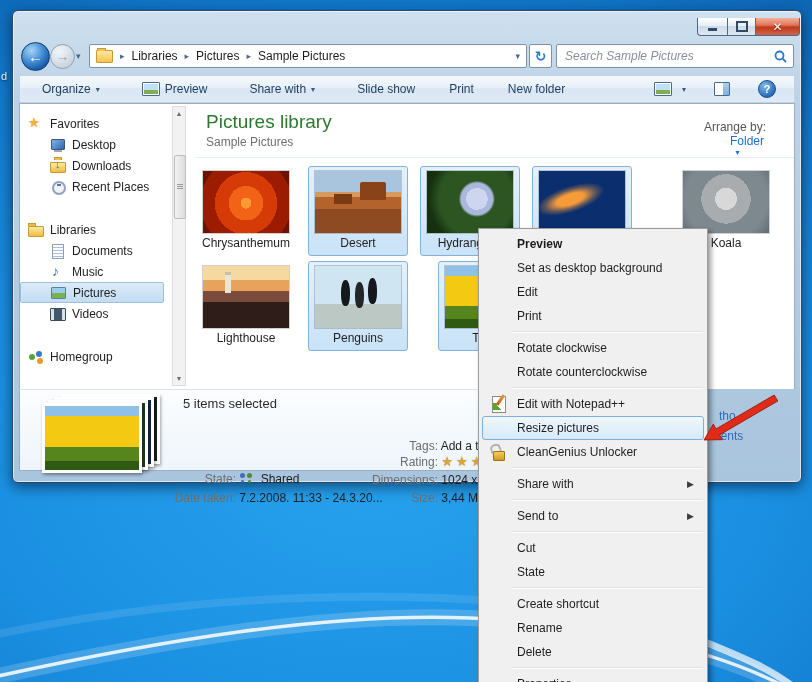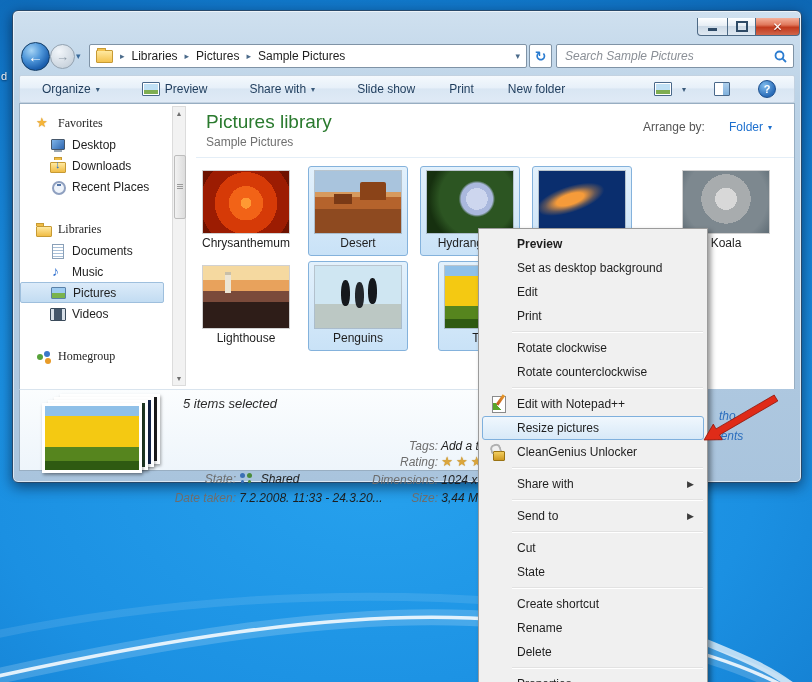--- a/index.html
+++ b/index.html
@@ -68,21 +68,21 @@
   .pane-ic::after{content:"";position:absolute;right:0;top:0;width:6px;height:100%;background:linear-gradient(180deg,#aecfec,#7fb0dc);}
   .help-ic{width:16px;height:16px;border-radius:50%;border:1px solid #1a4d8c;color:#fff;font-size:11px;font-weight:bold;
           display:flex;align-items:center;justify-content:center;background:radial-gradient(circle at 35% 30%,#7fbcee,#2a6cb8 70%);}
 
   
   .client{position:absolute;left:6px;top:92px;width:776px;height:286px;background:#fff;
           border:1px solid #98aec2;border-bottom:none;box-sizing:border-box;overflow:hidden;}
   
   .sidebar{position:absolute;left:0;top:0;width:150px;height:100%;padding-top:9px;font-size:12px;color:#1e1e1e;}
   .sbi{height:21px;display:flex;align-items:center;white-space:nowrap;cursor:default;}
-  .lv0{padding-left:16px;font-family:Liberation Serif, serif;}
+  .lv0{padding-left:8px;}
   .lv1{padding-left:30px;}
   .gap{margin-top:22px;}
   .sbi.sel{background:linear-gradient(180deg,#dcebf9,#c2dcf2);border:1px solid #9ebfdd;border-radius:2px;margin-right:6px;height:19px;}
   .ic{display:inline-block;width:16px;height:14px;margin-right:6px;position:relative;flex:0 0 auto;}
   .ic-star::before{content:"★";color:#f5b53a;font-size:13px;position:absolute;top:-2px;left:0;text-shadow:0 0 1px #c07f17;}
   .ic-desktop::before{content:"";position:absolute;left:1px;top:1px;width:12px;height:9px;border:1px solid #46576b;border-radius:1px;
       background:linear-gradient(135deg,#7fb4e8,#2e66b0);}
   .ic-desktop::after{content:"";position:absolute;left:4px;top:12px;width:8px;height:2px;background:#9aa7b4;}
   .ic-folder::before{content:"";position:absolute;left:0;top:3px;width:14px;height:9px;background:linear-gradient(180deg,#ffe9a0,#f0bc45);border:1px solid #c79a33;border-radius:1px;}
   .ic-folder::after{content:"";position:absolute;left:0;top:0px;width:6px;height:2px;background:#f0bc45;border:1px solid #c79a33;border-bottom:none;}
@@ -102,21 +102,21 @@
   .sbar{position:absolute;left:152px;top:2px;width:14px;height:280px;background:#f2f2f2;border:1px solid #dcdcdc;box-sizing:border-box;}
   .sbar .arr{position:absolute;left:0;width:12px;height:13px;color:#6f6f6f;font-size:7px;display:flex;align-items:center;justify-content:center;}
   .sbar .up{top:0;} .sbar .dn{bottom:0;}
   .sbar .thumb{position:absolute;left:1px;top:48px;width:10px;height:62px;background:linear-gradient(90deg,#f2f2f2,#dcdcdc);border:1px solid #bdbdbd;border-radius:2px;}
   .sbar .thumb::after{content:"";position:absolute;left:2px;top:28px;width:6px;height:1px;background:#9a9a9a;box-shadow:0 2px 0 #9a9a9a,0 4px 0 #9a9a9a;}
 
   
   .chead{position:absolute;left:176px;top:0;right:0;height:53px;border-bottom:1px solid #e4eef7;}
   .libtitle{position:absolute;left:10px;top:7px;font-size:19px;color:#2a7a2e;}
   .libsub{position:absolute;left:10px;top:31px;font-size:12px;color:#707070;}
-  .arrange{position:absolute;right:22px;top:16px;font-size:12px;color:#555;display:flex;align-items:center;}
+  .arrange{position:absolute;right:28px;top:16px;font-size:12px;color:#555;display:flex;align-items:center;flex-direction:column;}
   .arrange .val{color:#1c6fce;margin-left:24px;}
   .arrange .chev{font-size:8px;color:#1c6fce;margin-left:5px;}
 
   
   .tile{position:absolute;width:100px;height:90px;border:1px solid transparent;border-radius:3px;box-sizing:border-box;text-align:center;}
   .tile.sel{background:linear-gradient(180deg,#e3f1fc,#c9e2f7);border-color:#84b2dc;}
   .timg{width:86px;height:62px;margin:4px auto 0;box-shadow:0 0 0 1px rgba(0,0,0,.18);position:relative;overflow:hidden;}
   .tlabel{font-size:12px;color:#1e1e1e;margin-top:3px;white-space:nowrap;}
   .th-chrysanthemum{background:radial-gradient(circle at 50% 52%,#ff9a33 0 10%,#f26317 10% 32%,#d63a07 32% 58%,#9c1c02 58% 85%,#6e1200 85%);}
   .th-desert{background:linear-gradient(180deg,#a9c4dd 0 34%,#d79a5e 34% 42%,#b5632c 42% 62%,#8e4a20 62%);}
@@ -127,21 +127,21 @@
   .th-koala{background:radial-gradient(circle at 50% 45%,#d8d8d8 0 20%,#a8acae 20% 45%,#7d888f 45% 75%,#5f6d76 100%);}
   .th-lighthouse{background:linear-gradient(180deg,#f5d9a0 0 22%,#e8a25c 22% 40%,#7a4a3a 40% 58%,#2e1d18 58%);}
   .th-lighthouse::before{content:"";position:absolute;left:26%;top:14%;width:6px;height:18px;background:#ece5d4;box-shadow:0 -3px 0 #c8bfa8;}
   .th-penguins{background:linear-gradient(180deg,#cfe6f2 0 62%,#bcc8c4 62%);}
   .th-penguins::before{content:"";position:absolute;left:30%;top:22%;width:9px;height:26px;border-radius:45% 45% 40% 40%;background:#15181c;
       box-shadow:14px 2px 0 #22262b,27px -2px 0 #15181c;}
   .th-tulips{background:linear-gradient(180deg,#8fc0e8 0 16%,#f4c912 16% 64%,#56851e 64% 86%,#2f5a12 86%);}
 
   
   .details{position:absolute;left:6px;top:378px;width:627px;height:82px;box-sizing:border-box;
-    background:linear-gradient(180deg,#fbfdfe,#eef5fb);border:1px solid #98aec2;border-top:1px solid #d9e4ee;font-style:italic;}
+    background:linear-gradient(180deg,#fbfdfe,#eef5fb);border:1px solid #98aec2;border-top:1px solid #d9e4ee;}
   .stack{position:absolute;left:22px;top:4px;width:120px;height:74px;}
   .card{position:absolute;width:94px;height:64px;border:3px solid #fff;box-shadow:1px 2px 3px rgba(0,0,0,.35);}
   .c3{left:18px;top:0;background:#1c1c1c;}
   .c2{left:12px;top:3px;background:#14264d;}
   .c1{left:6px;top:6px;background:#203a24;}
   .c0{left:0;top:9px;}
   .dsum{position:absolute;left:163px;top:6px;font-size:13px;color:#2b2b2b;}
   .drow{position:absolute;font-size:12px;white-space:nowrap;}
   .dlab{color:#6d6d6d;display:inline-block;text-align:right;margin-top:44px;}
   .dval{color:#1e1e1e;}

